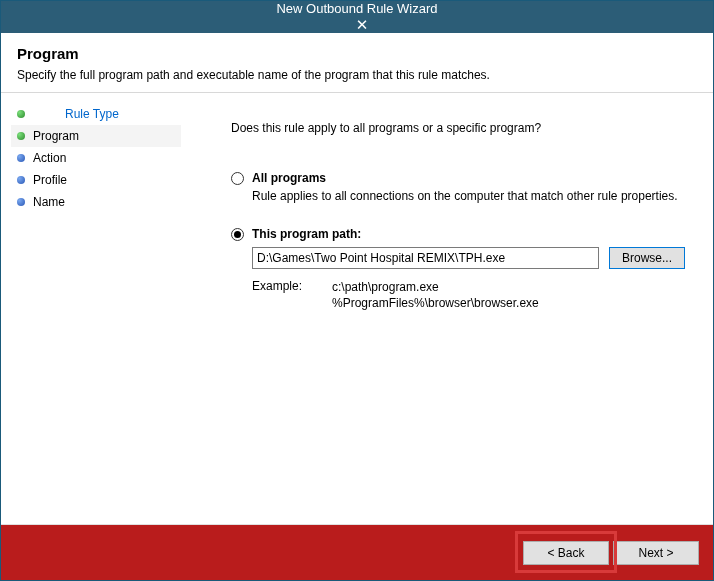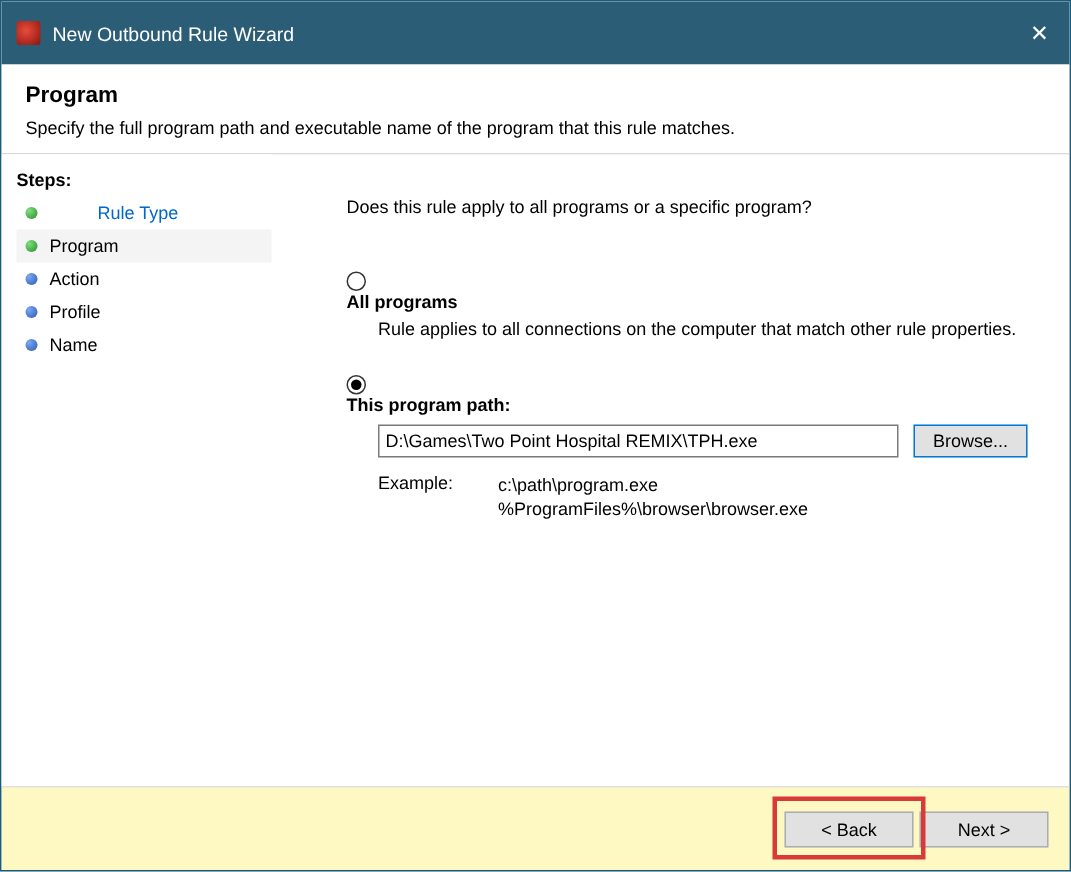--- a/index.html
+++ b/index.html
@@ -1,18 +1,18 @@
 <!DOCTYPE html>
 <html><head>
   <meta charset="utf-8">
   <style>
     * { margin: 0; padding: 0; box-sizing: border-box; font-family: "Segoe UI", Tahoma, sans-serif; font-size: 12px; }
     body { width: 714px; height: 581px; border: 1px solid #1a5a7a; background: #f0f0f0; display: flex; flex-direction: column; overflow: hidden; }
 
-    .titlebar { height: 42px; background: #2c5d77; color: #fff; display: flex; align-items: center; padding: 0 10px; }
+    .titlebar { height: 32px; background: #2c5d77; color: #fff; display: flex; align-items: center; padding: 0 10px; flex-direction: column; }
     .titlebar-icon { width: 16px; height: 16px; margin-right: 8px; background: radial-gradient(circle at 40% 40%, #e74c3c 0%, #b02a1f 60%, #7a1c14 100%); border-radius: 2px; }
     .titlebar-text { flex: 1; font-size: 13px; }
     .titlebar-close { width: 40px; height: 30px; display: flex; align-items: center; justify-content: center; cursor: default; font-size: 15px; font-weight: 300; margin-right: -10px; }
 
     .header { padding: 12px 16px 10px 16px; background: #fff; border-bottom: 1px solid #d8d8d8; }
     .header-title { font-size: 15px; font-weight: bold; color: #000; margin-bottom: 6px; }
     .header-desc { font-size: 12px; color: #000; }
 
     .body { flex: 1; display: flex; background: #fff; }
 
@@ -20,56 +20,55 @@
     .sidebar-title { font-size: 12px; font-weight: bold; margin-bottom: 4px; }
     .step-item { display: flex; align-items: center; height: 22px; padding-left: 6px; font-size: 12px; color: #000; cursor: default; }
     .step-item.active { background: #f4f4f4; }
     .step-item.link { color: #0066cc; gap: 32px; }
     .step-bullet { width: 8px; height: 8px; border-radius: 50%; margin-right: 8px; }
     .bullet-green { background: radial-gradient(circle at 30% 30%, #7be07b, #2e8b2e); }
     .bullet-blue { background: radial-gradient(circle at 30% 30%, #7aa8f0, #2a58b6); }
 
     .content { flex: 1; padding: 28px 28px 4px 50px; position: relative; }
     .prompt { font-size: 12px; color: #000; margin-bottom: 36px; }
-    .radio-row { display: flex; margin-bottom: 4px; flex-direction: column; }
+    .radio-row { display: flex; align-items: center; margin-bottom: 4px; }
     .radio-outer { width: 13px; height: 13px; border: 1px solid #333; border-radius: 50%; margin-right: 8px; display: flex; align-items: center; justify-content: center; cursor: default; flex-shrink: 0; }
     .radio-inner { width: 7px; height: 7px; border-radius: 50%; background: #000; }
     .radio-label { font-weight: bold; font-size: 12px; }
     .radio-desc { font-size: 12px; color: #000; margin-left: 21px; margin-bottom: 24px; }
 
     .path-row { display: flex; align-items: center; margin-left: 21px; margin-top: 6px; gap: 10px; }
     .path-input { flex: 1; height: 22px; border: 1px solid #7a7a7a; padding: 0 4px; font-size: 12px; background: #fff; }
     .browse-btn { height: 22px; width: 76px; border: 1px solid #0078d7; background: #e1e1e1; font-size: 12px; cursor: default; }
 
     .example-row { display: flex; margin-left: 21px; margin-top: 10px; font-size: 12px; color: #000; }
     .example-label { width: 80px; }
     .example-vals { line-height: 1.35; }
 
-    .footer { height: 56px; background: #fef9c3; border-top: 1px solid #e0e0e0; display: flex; align-items: center; justify-content: flex-end; padding-right: 14px; gap: 4px; position: relative; }
+    .footer { height: 56px; background: #b91c1c; border-top: 1px solid #e0e0e0; display: flex; align-items: center; justify-content: flex-end; padding-right: 14px; gap: 4px; position: relative; }
     .footer button { width: 86px; height: 24px; border: 1px solid #adadad; background: #e1e1e1; font-size: 12px; cursor: default; }
     .highlight-box { position: absolute; border: 3px solid #d83a3a; width: 102px; height: 42px; right: 96px; top: 6px; pointer-events: none; }
   </style>
 </head>
 <body>
 
 <div class="titlebar">
   <div class="titlebar-icon"></div>
   <div class="titlebar-text">New Outbound Rule Wizard</div>
   <div class="titlebar-close">✕</div>
 </div>
 
 <div class="header">
   <div class="header-title">Program</div>
   <div class="header-desc">Specify the full program path and executable name of the program that this rule matches.</div>
 </div>
 
 <div class="body">
 
   <div class="sidebar">
-    <div class="sidebar-title">Steps:</div>
 
     <div class="step-item link">
       <span class="step-bullet bullet-green"></span>
       <span>Rule Type</span>
     </div>
     <div class="step-item active">
       <span class="step-bullet bullet-green"></span>
       <span>Program</span>
     </div>
     <div class="step-item">

